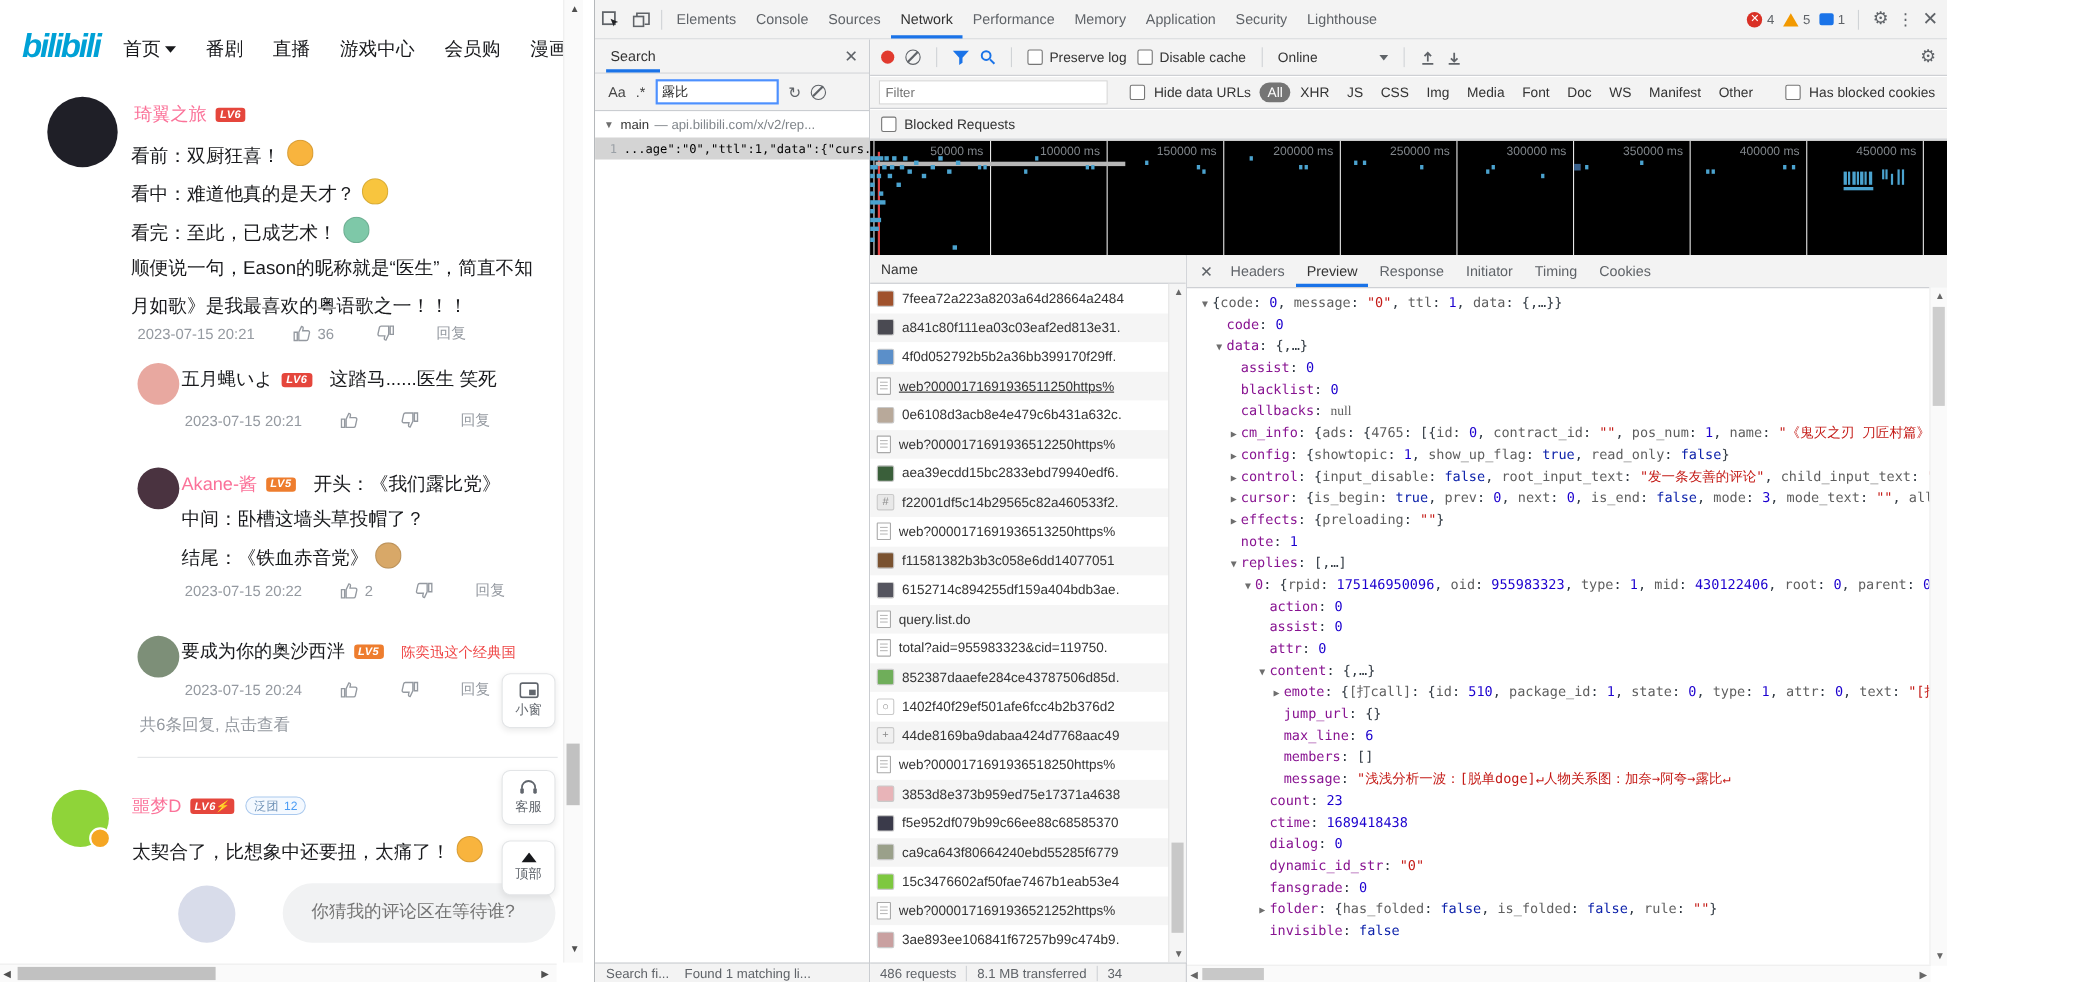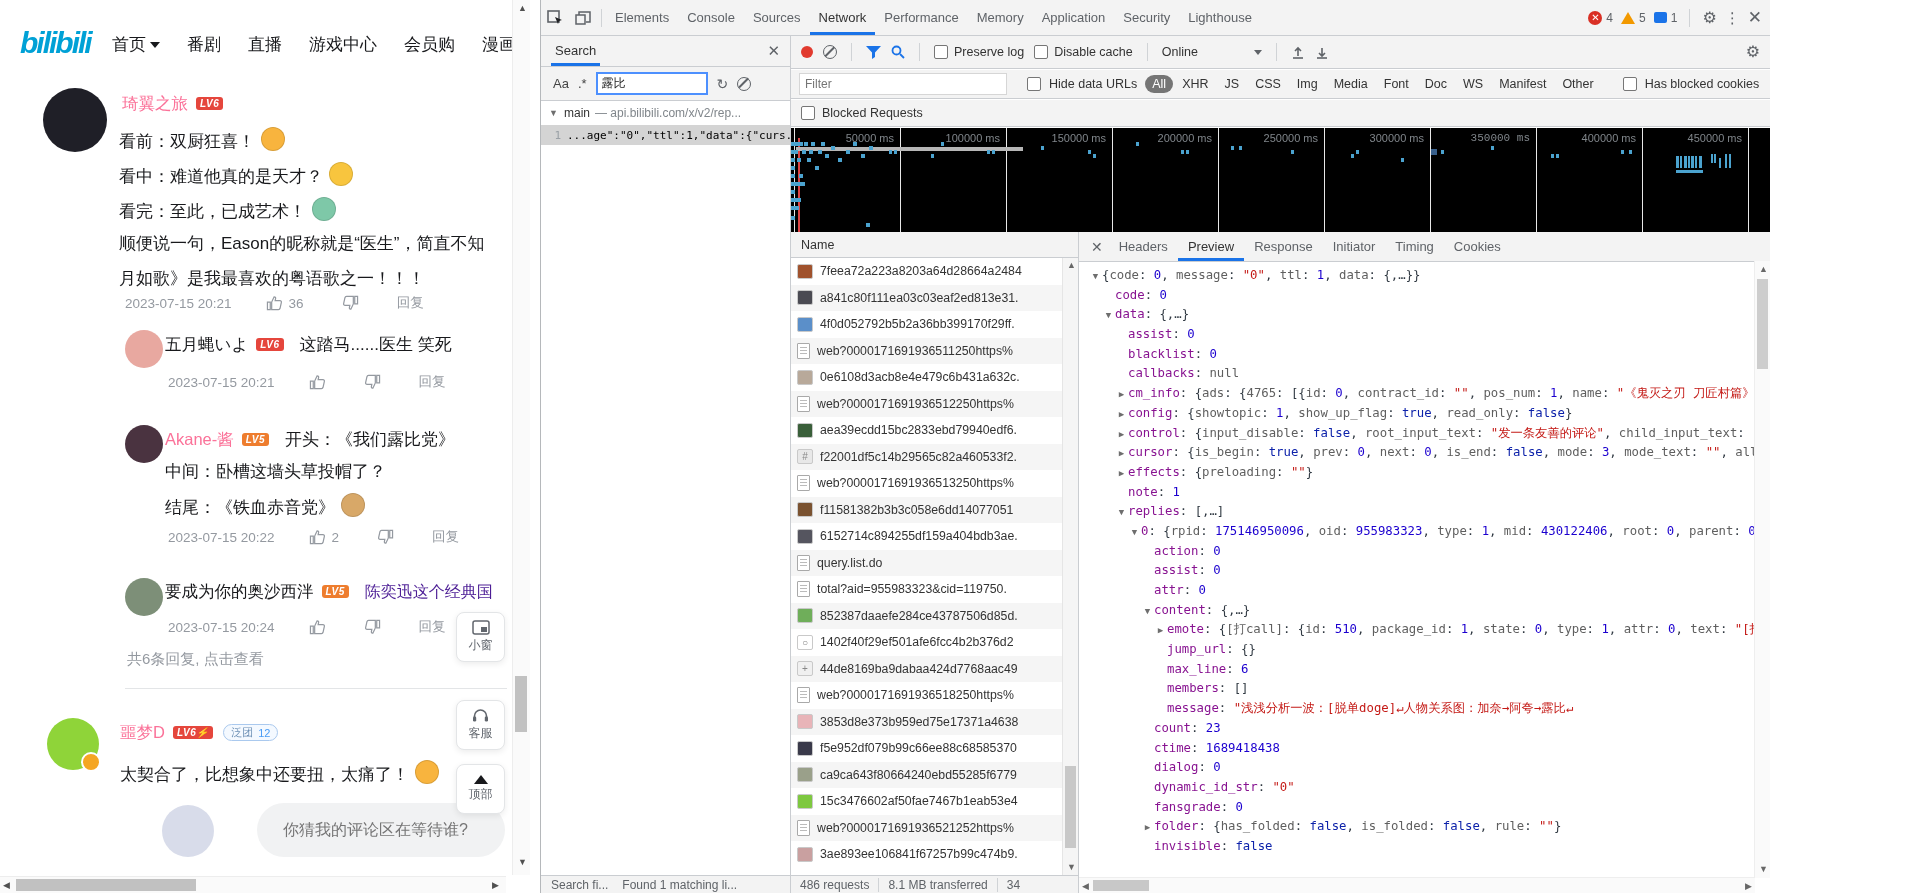--- a/index.html
+++ b/index.html
@@ -95,21 +95,21 @@
   #names-scroll{position:absolute;right:0;top:26px;width:15px;bottom:0;background:#f5f5f5;border-left:1px solid #e5e5e5;}
   
   #detail-pane{position:absolute;left:288px;right:0;top:196px;bottom:0;background:#fff;overflow:hidden;}
   #detail-tabs{height:29px;background:#f3f3f3;border-bottom:1px solid #cacdd1;display:flex;align-items:center;padding:0 6px;}
   #detail-tabs .xclose{margin:0 6px;font-size:14px;}
   .detail-tab{padding:0 10px;font-size:13px;color:#5f6368;height:29px;line-height:29px;cursor:pointer;}
   .detail-tab.active{color:#333;box-shadow:inset 0 -3px 0 #1a73e8;}
   #tree{position:absolute;left:0;top:29px;right:15px;bottom:15px;overflow:hidden;font-family:"DejaVu Sans Mono",monospace;font-size:12.3px;padding-top:5px;}
   .tree-line{height:19.7px;line-height:19.7px;white-space:nowrap;}
   .tw{display:inline-block;width:13px;color:#6e6e6e;font-size:9px;text-align:center;}
-  .tk-k{color:#881391;}.tk-sk{color:#5f5f5f;}.tk-n{color:#1c00cf;}.tk-s{color:#c41a16;}.tk-b{color:#0d22aa;}.tk-u{color:#5e5e5e;}.tk-p{color:#303942;}
+  .tk-k{color:#881391;}.tk-sk{color:#5f5f5f;}.tk-n{color:#1c00cf;}.tk-s{color:#c41a16;}.tk-b{color:#0d22aa;}.tk-u{color:#5e5e5e;font-family:Liberation Serif, serif;}.tk-p{color:#303942;}
   #detail-vscroll{position:absolute;right:0;top:29px;width:15px;bottom:15px;background:#fafafa;border-left:1px solid #eee;}
   #detail-hscroll{position:absolute;left:0;right:15px;bottom:0;height:15px;background:#fafafa;border-top:1px solid #eee;}
   #summary-bar{position:absolute;left:0;bottom:0;width:288px;height:18px;background:#f3f3f3;border-top:1px solid #cacdd1;border-right:1px solid #cacdd1;display:flex;align-items:center;font-size:12px;color:#5f6368;white-space:nowrap;overflow:hidden;box-sizing:border-box;}
   .sum-item{padding:0 9px;border-right:1px solid #d0d3d6;}
   .sum-item:last-child{border-right:none;}
   svg{display:block;}
 </style>
 </head>
 <body>
 
@@ -190,21 +190,21 @@
             <span>2</span>
           </span>
           <span style="display: flex;">
             <svg width="17" height="16" viewBox="0 0 18 17" style="transform:rotate(180deg)">
               <path d="M1.5 7.5h3v8h-3zM6 15.5v-8l2.6-5.6c1 0 1.8.8 1.6 1.8L9.7 6h5.1c1 0 1.7 1 1.5 1.9l-1.4 6.2c-.2.8-.9 1.4-1.7 1.4z" fill="none" stroke="#9499a0" stroke-width="1.3"></path>
             </svg>
           </span>
           <span class="meta-reply">回复</span>
         </div>
         <div class="avatar" style="left: 125px; top: 578px; width: 38px; height: 38px; background: rgb(125, 143, 120);"></div>
-        <div class="abs" style="left: 165px; top: 581px; white-space: nowrap;"><span class="cmt-name" style="color: rgb(24, 25, 28);">要成为你的奥沙西泮</span><span class="lv-badge" style="background: rgb(238, 125, 46);">LV5</span><span style="font-size: 16px; color: #4c1d95; margin-left: 16px;">陈奕迅这个经典国</span></div>
+        <div class="abs" style="left: 165px; top: 581px; white-space: nowrap;"><span class="cmt-name" style="color: rgb(24, 25, 28);">要成为你的奥沙西泮</span><span class="lv-badge" style="background: rgb(238, 125, 46);">LV5</span><span style="font-size: 13px; color: #ef4444; margin-left: 16px;">陈奕迅这个经典国</span></div>
         <div class="cmt-meta" style="left: 168px; top: 618px;">
           <span class="meta-time">2023-07-15 20:24</span>
           <span class="meta-like">
             <svg width="17" height="16" viewBox="0 0 18 17">
               <path d="M1.5 7.5h3v8h-3zM6 15.5v-8l2.6-5.6c1 0 1.8.8 1.6 1.8L9.7 6h5.1c1 0 1.7 1 1.5 1.9l-1.4 6.2c-.2.8-.9 1.4-1.7 1.4z" fill="none" stroke="#9499a0" stroke-width="1.3"></path>
             </svg>
           </span>
           <span style="display: flex;">
             <svg width="17" height="16" viewBox="0 0 18 17" style="transform:rotate(180deg)">
               <path d="M1.5 7.5h3v8h-3zM6 15.5v-8l2.6-5.6c1 0 1.8.8 1.6 1.8L9.7 6h5.1c1 0 1.7 1 1.5 1.9l-1.4 6.2c-.2.8-.9 1.4-1.7 1.4z" fill="none" stroke="#9499a0" stroke-width="1.3"></path>
@@ -430,21 +430,21 @@
             <div class="ov-grid" style="left: 745px;"></div>
             <div class="ov-grid" style="left: 851px;"></div>
             <div class="ov-grid" style="left: 957px;"></div>
             <div class="ov-grid" style="left: 1063px;"></div>
             <div class="ov-label" style="left: 13px;">50000 ms</div>
             <div class="ov-label" style="left: 119px;">100000 ms</div>
             <div class="ov-label" style="left: 225px;">150000 ms</div>
             <div class="ov-label" style="left: 331px;">200000 ms</div>
             <div class="ov-label" style="left: 437px;">250000 ms</div>
             <div class="ov-label" style="left: 543px;">300000 ms</div>
-            <div class="ov-label" style="left: 649px; font-family: Liberation Mono, monospace;">350000 ms</div>
+            <div class="ov-label" style="left: 649px;">350000 ms</div>
             <div class="ov-label" style="left: 755px;">400000 ms</div>
             <div class="ov-label" style="left: 861px;">450000 ms</div>
             <div class="ov-label" style="left: 967px;">500000 ms</div>
             <div class="ov-label" style="left: 1073px;">550000 ms</div>
             <div id="ov-redline" style="left: 7px;"></div>
             <div id="ov-graybar" style="left: 5px; width: 227px;"></div>
             <div class="ov-mark" style="left: 0px; top: 14px; width: 4px; height: 4px;"></div>
             <div class="ov-mark" style="left: 0px; top: 22px; width: 4px; height: 4px;"></div>
             <div class="ov-mark" style="left: 0px; top: 30px; width: 4px; height: 4px;"></div>
             <div class="ov-mark" style="left: 0px; top: 38px; width: 4px; height: 4px;"></div>
@@ -527,21 +527,21 @@
               <div class="req-row alt">
                 <span class="req-icon" style="background: rgb(74, 74, 82);"></span>
                 <span style="overflow: hidden; text-overflow: clip;">a841c80f111ea03c03eaf2ed813e31.</span>
               </div>
               <div class="req-row">
                 <span class="req-icon" style="background: rgb(91, 143, 201);"></span>
                 <span style="overflow: hidden; text-overflow: clip;">4f0d052792b5b2a36bb399170f29ff.</span>
               </div>
               <div class="req-row alt">
                 <span class="req-icon doc"></span>
-                <span style="overflow: hidden; text-overflow: clip;">web?0000171691936511250https%</span>
+                <span style="overflow: hidden; text-overflow: clip; text-decoration: underline;">web?0000171691936511250https%</span>
               </div>
               <div class="req-row">
                 <span class="req-icon" style="background: rgb(184, 169, 154);"></span>
                 <span style="overflow: hidden; text-overflow: clip;">0e6108d3acb8e4e479c6b431a632c.</span>
               </div>
               <div class="req-row alt">
                 <span class="req-icon doc"></span>
                 <span style="overflow: hidden; text-overflow: clip;">web?0000171691936512250https%</span>
               </div>
               <div class="req-row">

